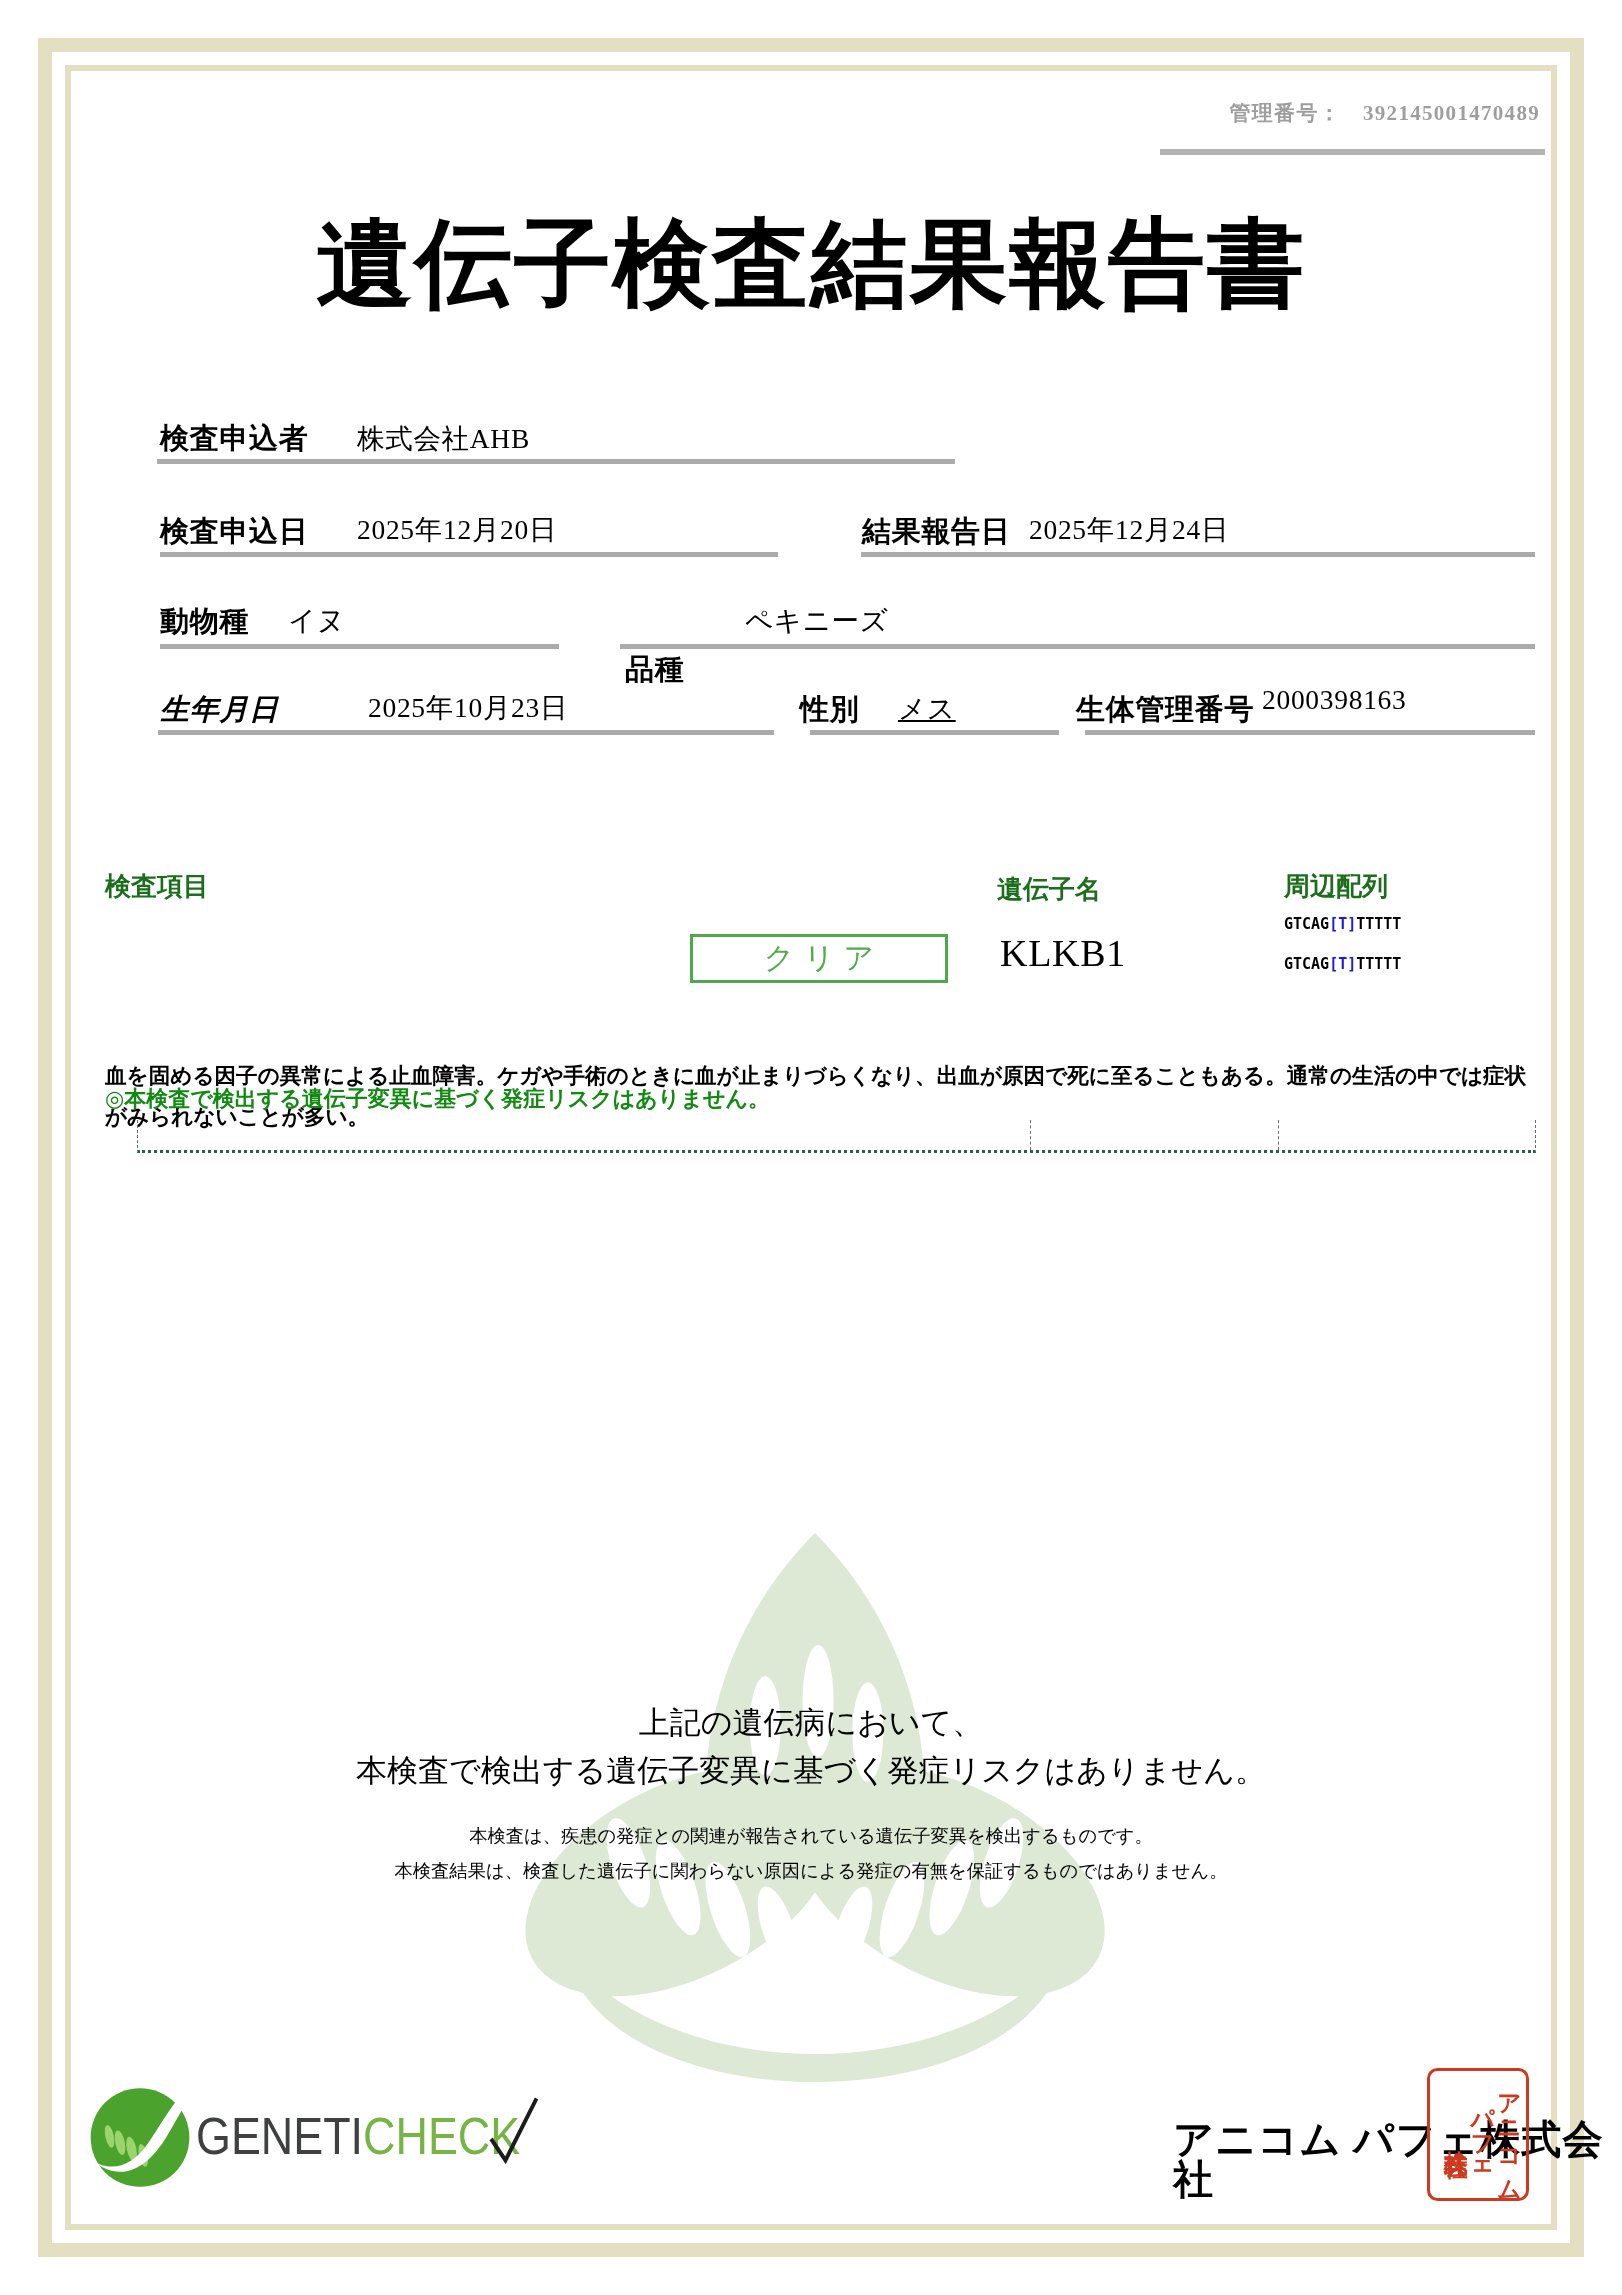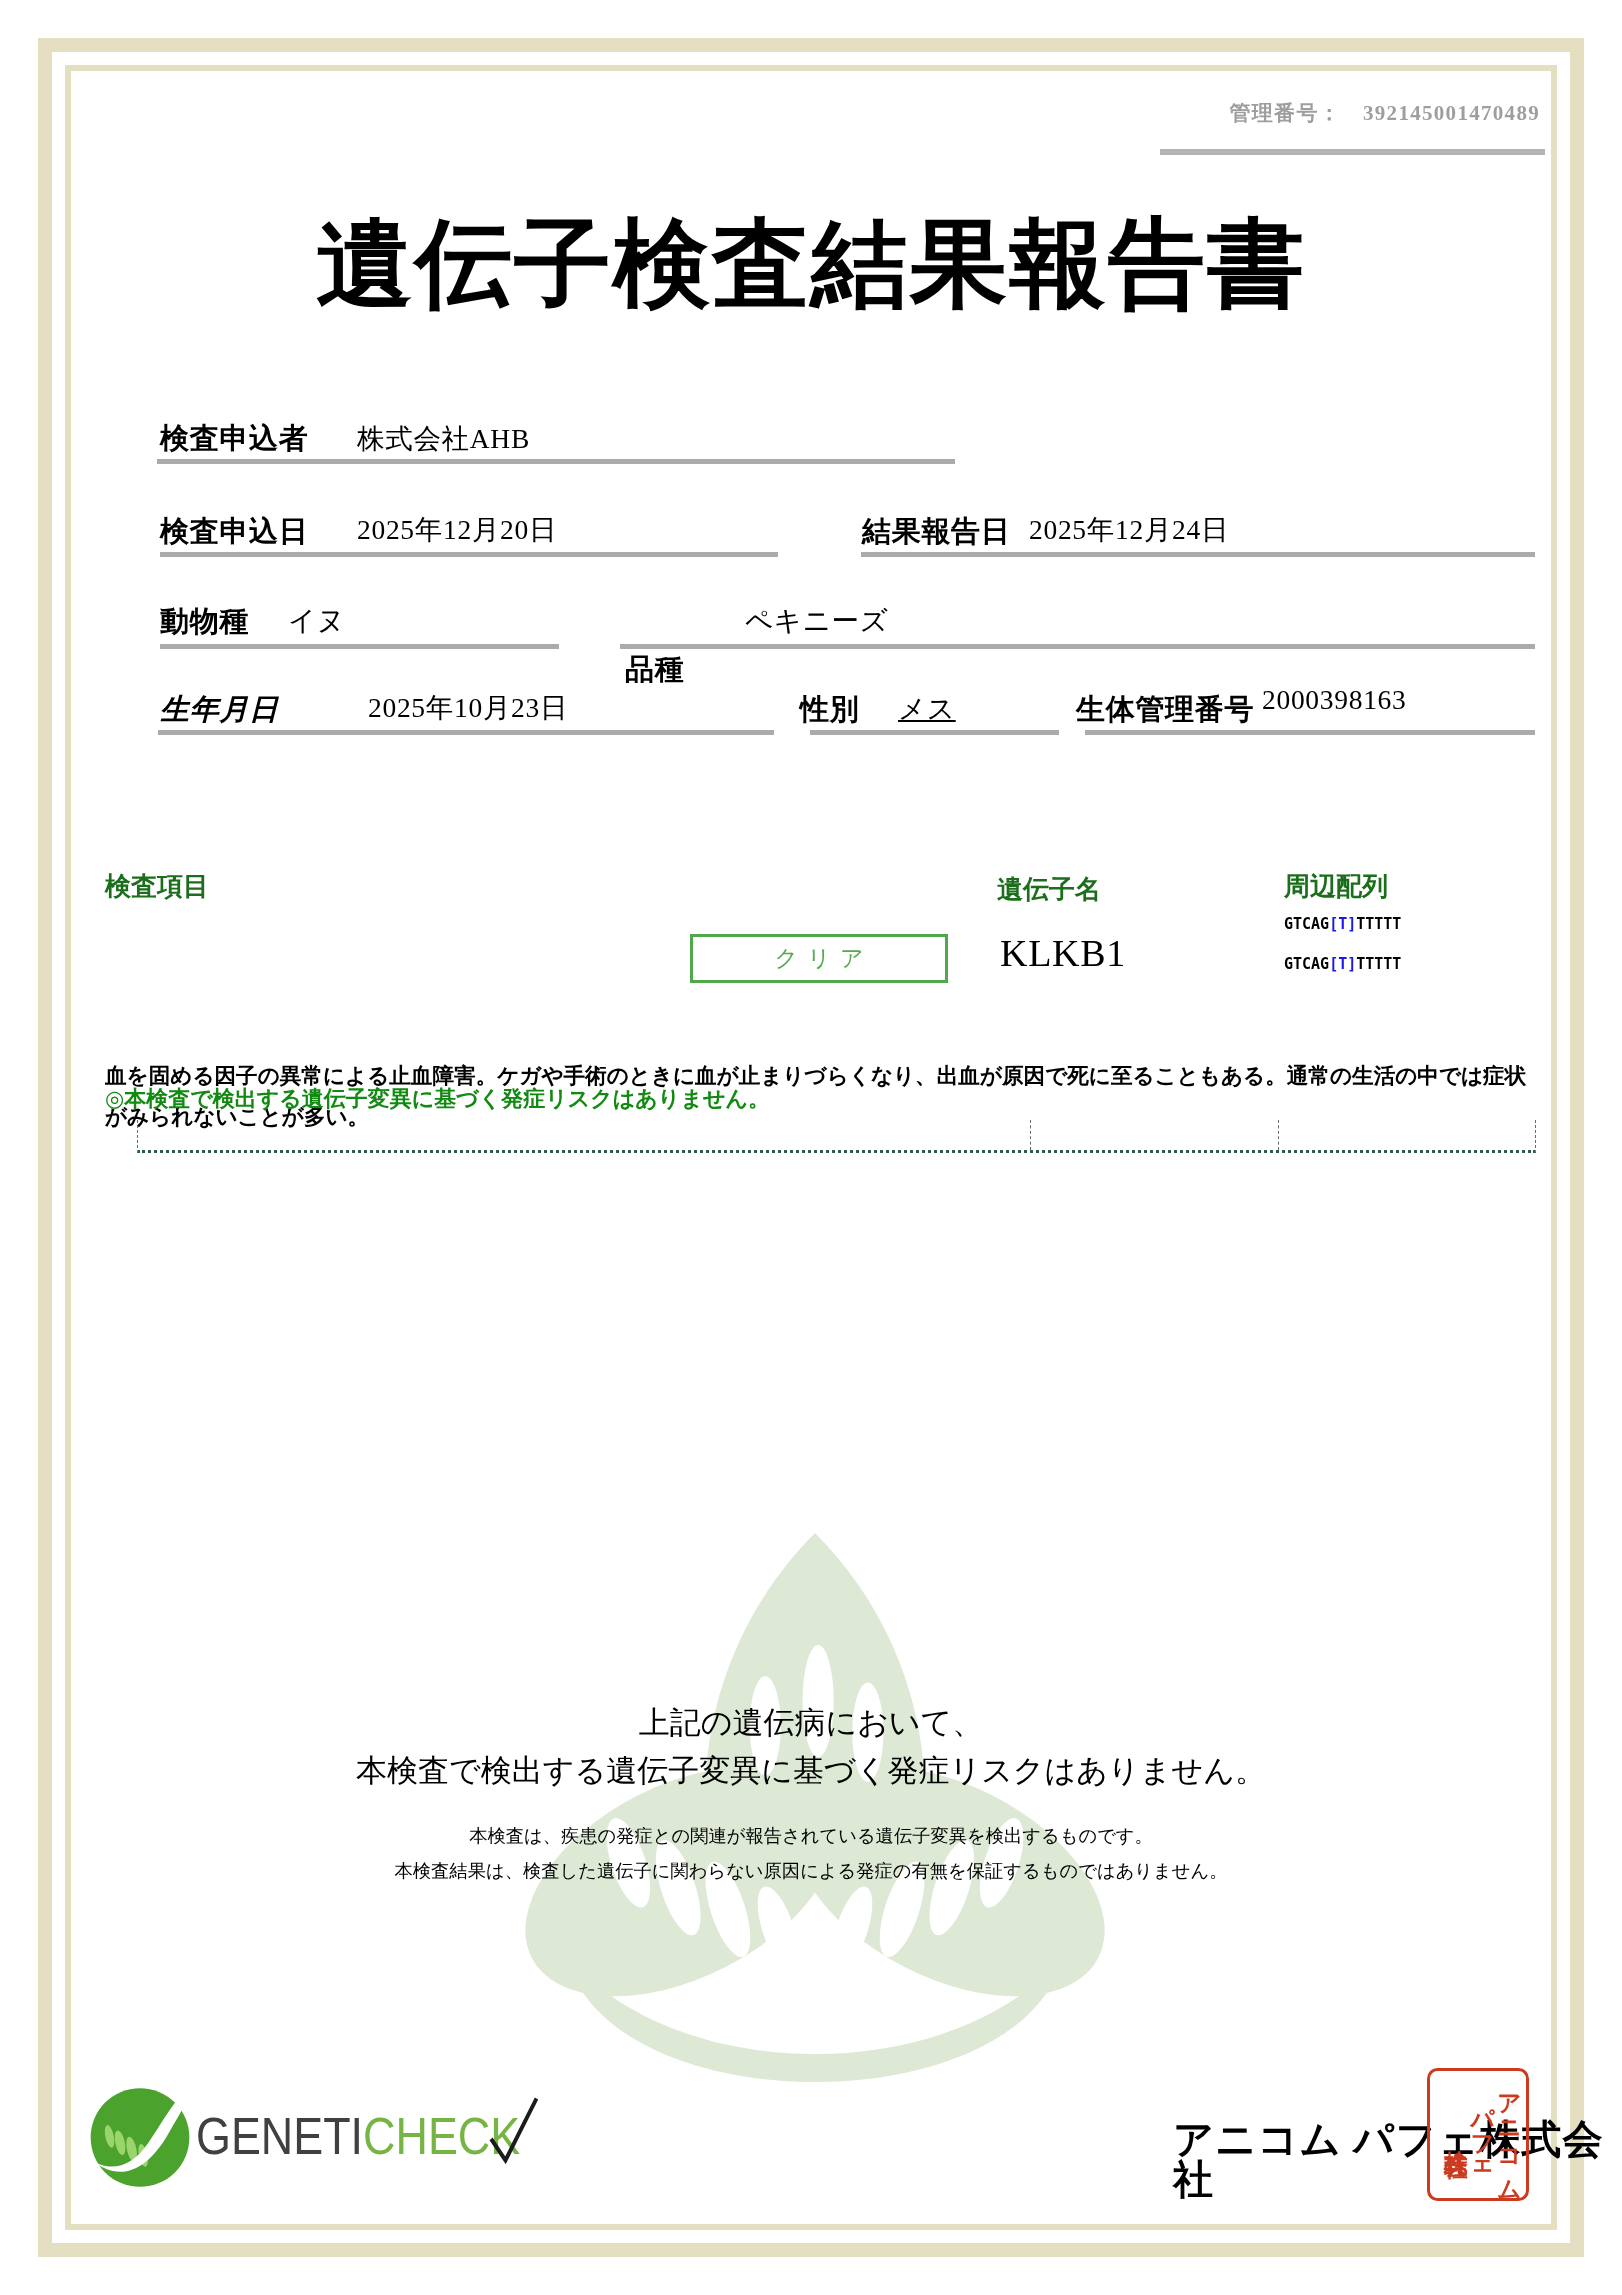--- a/index.html
+++ b/index.html
@@ -21,21 +21,21 @@
          letter-spacing:2px;line-height:1;}
   
   .flabel{font-size:29px;font-weight:700;letter-spacing:0.7px;line-height:1;}
   .fvalue{font-size:27.5px;font-weight:400;letter-spacing:0.7px;line-height:1;}
   .uline{height:5.2px;background:#ababab;}
   
   .glabel{font-size:26px;font-weight:700;color:#1c6e1c;line-height:1;}
   .disease{top:928px;left:105px;font-size:37px;font-weight:600;line-height:1;}
   .result-box{top:934px;left:690px;width:252px;height:43px;border:3.3px solid #4fa84a;
               display:flex;align-items:center;justify-content:center;}
-  .result-text{font-size:23px;color:#52ab4d;letter-spacing:9.2px;padding-left:9.2px;font-weight:400;}
+  .result-text{font-size:30px;color:#52ab4d;letter-spacing:9.2px;padding-left:9.2px;font-weight:400;}
   .gene{top:934px;left:1000px;font-size:38px;line-height:1;letter-spacing:0.7px;}
   .seq{font-family:"DejaVu Sans Mono",monospace;font-size:15px;font-weight:700;letter-spacing:0;line-height:1;}
   .seq .var{color:#1a1ae6;}
   .desc{left:105px;width:1433px;font-size:21.6px;font-weight:600;line-height:1.9;}
   .risk{top:1088px;left:105px;font-size:22px;font-weight:700;color:#128a12;line-height:1;}
   
   .dash-box{top:1120px;left:137px;width:1397px;height:30px;
             border-left:1.3px dashed #6a6a6a;border-right:1.3px dashed #6a6a6a;
             border-bottom:3.9px dotted #2e5c44;}
   .dash-v{position:absolute;top:0;bottom:0;width:0;border-left:1.3px dashed #6a6a6a;}

